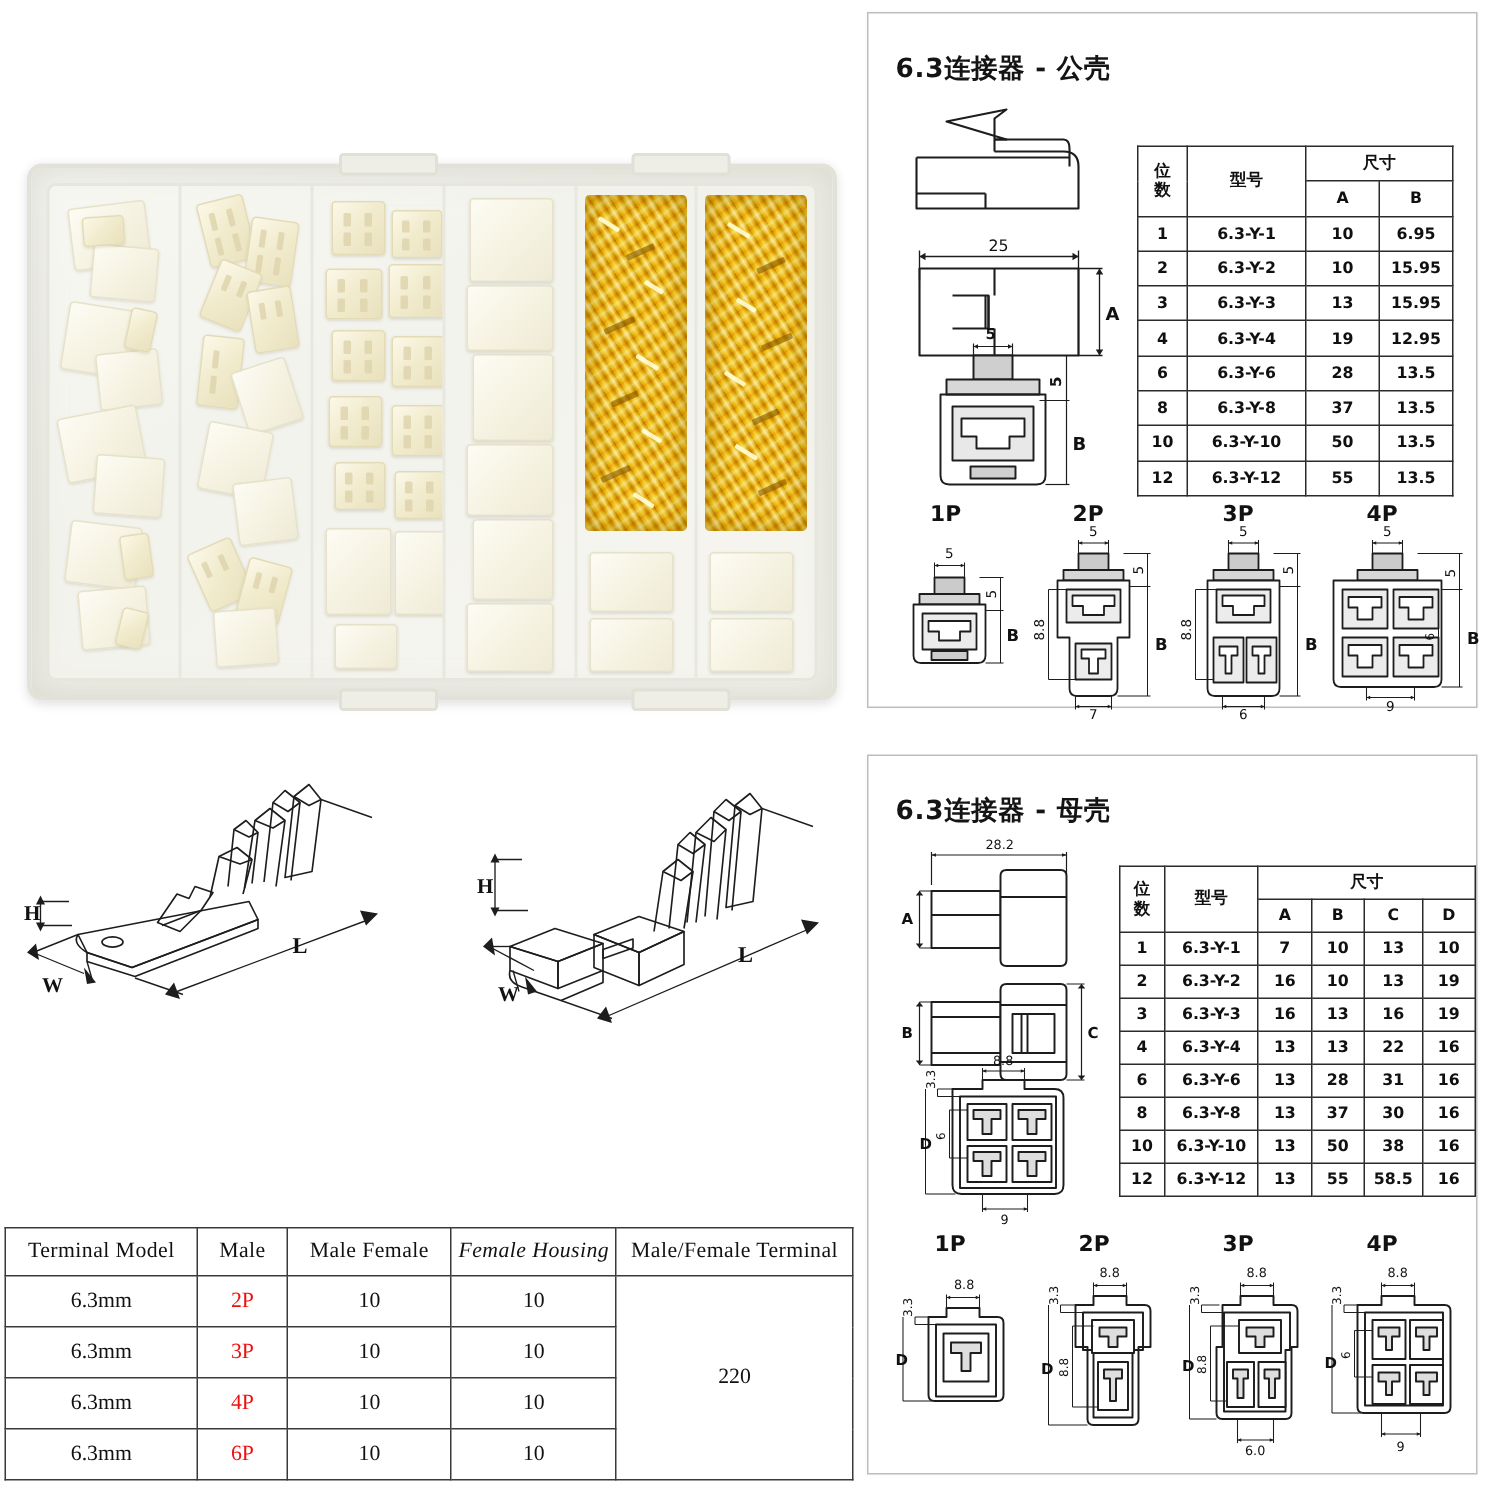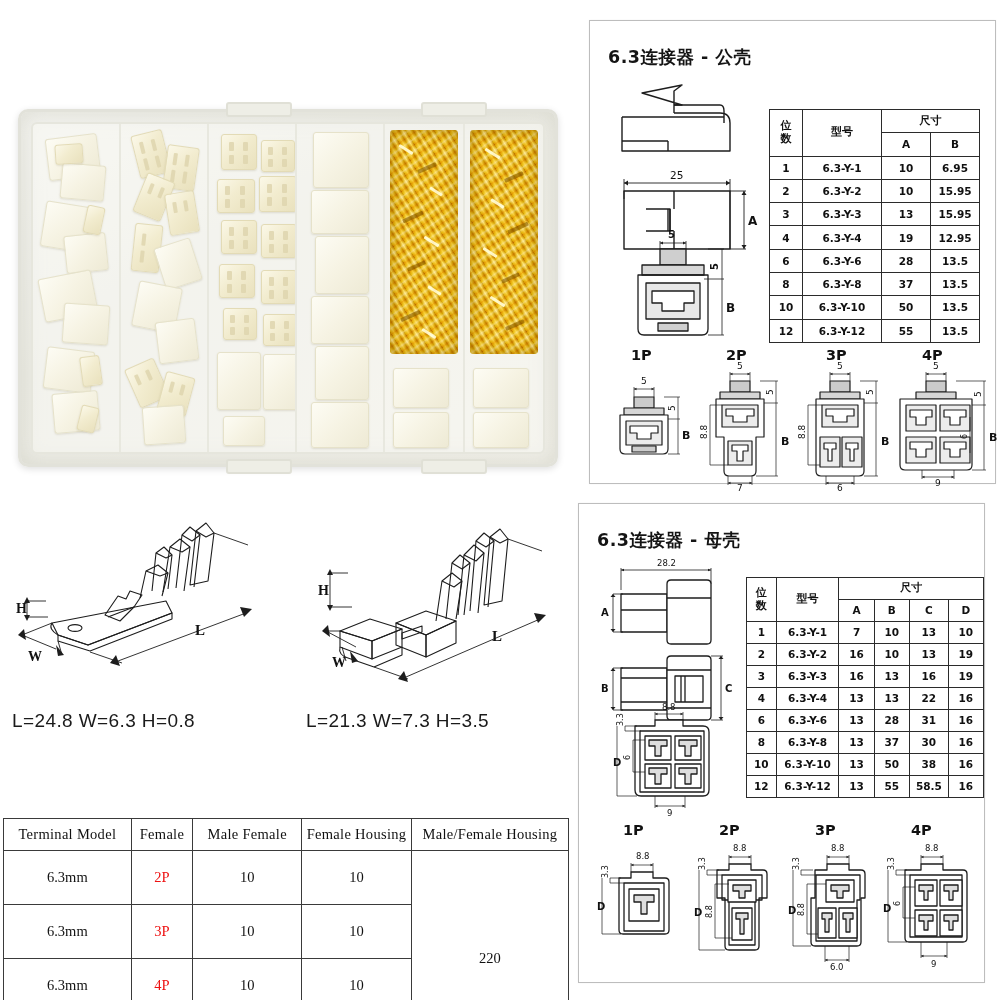--- a/index.html
+++ b/index.html
@@ -69,33 +69,33 @@
     position:absolute;font-size:19px;color:#1a1a1a;letter-spacing:.4px;white-space:nowrap;
   }
 
   
   #spec-table{left:3px;top:818px;width:570px;}
   table.spec{
     border-collapse:collapse;width:566px;
     font-family:"Liberation Serif",serif;font-size:14.5px;color:#111;
   }
   table.spec th, table.spec td{
-    border:1px solid #3a3a3a;text-align:center;padding:18px 2px;font-weight:normal;
+    border:1px solid #3a3a3a;text-align:center;padding:8px 2px;font-weight:normal;
   }
   table.spec th{letter-spacing:.3px;padding:7px 3px;}
   table.spec td.model{color:#ee1111;}
   .col-tw{width:130px;}.col-md{width:56px;}
-  .col-mh{width:110px;}.col-fh{width:110px;}.col-mft{width:160px;}
+  .col-mh{width:110px;}.col-fh{width:110px;font-style:italic;}.col-mft{width:160px;}
 
   
   .panel{
     border:1px solid #bdbdbd;background:#fff;
     box-shadow:0 0 2px rgba(0,0,0,.05);
   }
-  #panel-male{left:578px;top:20px;width:405px;height:462px;margin-left:11px;}
+  #panel-male{left:578px;top:8px;width:405px;height:462px;}
   #panel-female{left:578px;top:503px;width:405px;height:478px;}
   .panel-title{
     position:absolute;left:18px;top:24px;
     font-size:17.5px;color:#141414;font-weight:bold;letter-spacing:.5px;
     font-family:"DejaVu Sans",sans-serif;
   }
 
   
   table.dim{
     border-collapse:collapse;font-family:"DejaVu Sans",sans-serif;
@@ -349,21 +349,20 @@
         <path d="M214 38 L248 50"></path>
         <path d="M118 166 L246 118" stroke-dasharray="0"></path>
         <path d="M116 160 L110 168 L120 171 Z" fill="#1d1d1d" stroke="none"></path>
         <path d="M240 112 L252 114 L244 122 Z" fill="#1d1d1d" stroke="none"></path>
       </g>
 
       <text x="16" y="118" font-family="Liberation Serif, serif" font-size="14" font-weight="bold" fill="#111">H</text>
       <text x="28" y="166" font-family="Liberation Serif, serif" font-size="14" font-weight="bold" fill="#111">W</text>
       <text x="195" y="140" font-family="Liberation Serif, serif" font-size="15" font-weight="bold" fill="#111">L</text>
     </svg>
-    <div class="term-caption" style="left:12px;top:215px;">L=24.8  W=6.3  H=0.8</div>
   </div>
 
   <div class="abs" style="left:296px;top:0;width:285px;height:260px;">
     <svg width="285" height="240" viewBox="0 0 285 240">
       <g fill="none" stroke="#1d1d1d" stroke-width="1.1" stroke-linejoin="round">
 
         <path d="M44 136 L44 152 L76 164 L76 146 Z"></path>
         <path d="M44 136 L74 124 L106 134 L76 146 Z"></path>
         <path d="M76 146 L106 134 L106 152 L76 164 Z"></path>
         <path d="M44 152 Q42 160 52 163 L78 172 L106 160 L106 152"></path>
@@ -404,33 +403,32 @@
         <path d="M212 44 L246 56"></path>
         <path d="M110 182 L244 124"></path>
         <path d="M108 176 L102 184 L112 187 Z" fill="#1d1d1d" stroke="none"></path>
         <path d="M238 118 L250 120 L242 128 Z" fill="#1d1d1d" stroke="none"></path>
       </g>
 
       <text x="22" y="100" font-family="Liberation Serif, serif" font-size="14" font-weight="bold" fill="#111">H</text>
       <text x="36" y="172" font-family="Liberation Serif, serif" font-size="14" font-weight="bold" fill="#111">W</text>
       <text x="196" y="146" font-family="Liberation Serif, serif" font-size="15" font-weight="bold" fill="#111">L</text>
     </svg>
-    <div class="term-caption" style="left:10px;top:215px;">L=21.3  W=7.3  H=3.5</div>
   </div>
 </div>
 
 <div class="abs" id="spec-table">
   <table class="spec">
     <thead>
       <tr>
         <th class="col-tw">Terminal Model</th>
-        <th class="col-md">Female</th>
+        <th class="col-md">Male</th>
         <th class="col-mh">Male Female</th>
         <th class="col-fh">Female Housing</th>
-        <th class="col-mft">Male/Female Housing</th>
+        <th class="col-mft">Male/Female Terminal</th>
       </tr>
     </thead>
     <tbody>
       <tr>
         <td>6.3mm</td>
         <td class="model">2P</td>
         <td>10</td>
         <td>10</td>
         <td rowspan="4">220</td>
       </tr>

